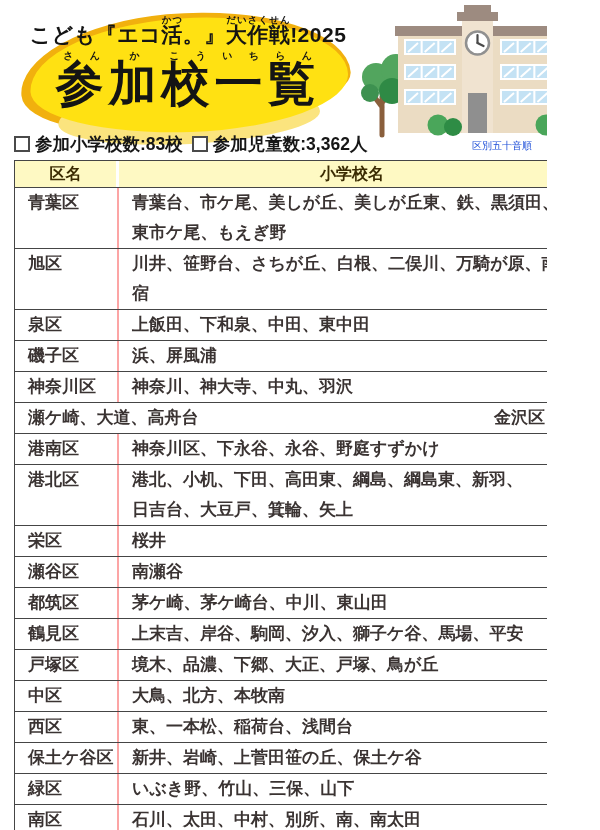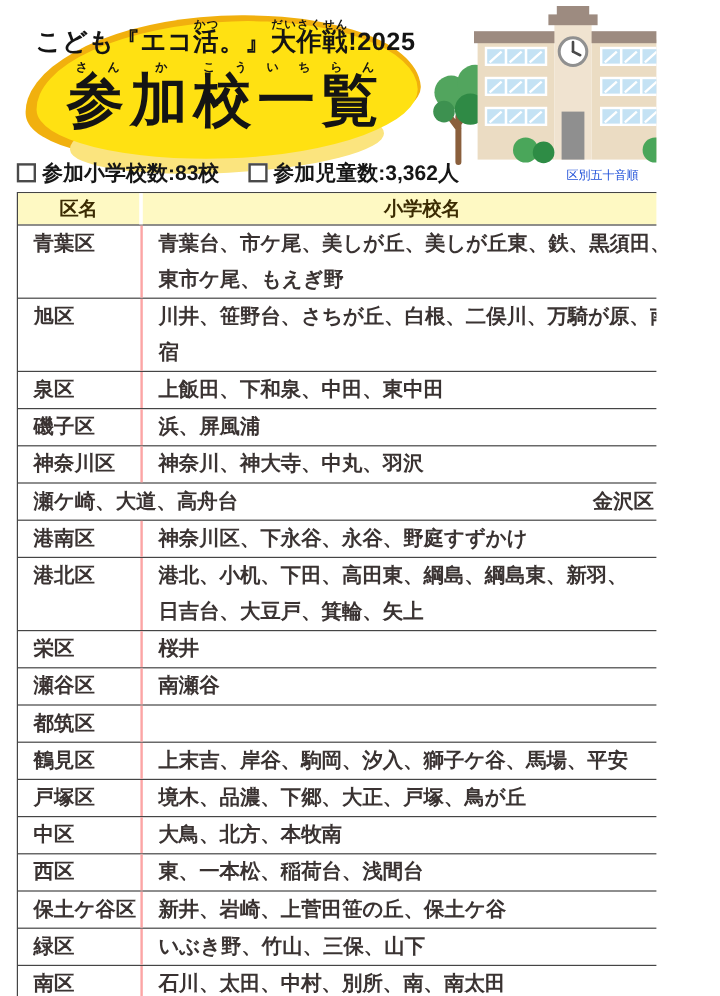--- a/index.html
+++ b/index.html
@@ -16,21 +16,21 @@
                  border-radius:52% 48% 50% 50% / 60% 54% 46% 40%; transform:rotate(-2deg); }
 
   .title-line1 { position:absolute; left:26px; top:15px; width:324px; text-align:center;
                  font-size:21px; font-weight:900; color:#141414; line-height:1.1; letter-spacing:0.5px; z-index:3; }
   .title-line1 rt { font-size:9.5px; font-weight:800; letter-spacing:0; }
   .title-line2 { position:absolute; left:27px; top:51px; width:322px; text-align:center;
                  font-size:48px; font-weight:900; color:#141414; line-height:1.05; letter-spacing:5px; z-index:3; }
   .title-line2 rt { font-size:10px; font-weight:700; letter-spacing:1px; }
 
   
-  .stats { position:absolute; left:14px; top:132px; display:flex; gap:24px; z-index:5; }
+  .stats { position:absolute; left:14px; top:132px; display:flex; gap:9px; z-index:5; }
   .stat-item { display:flex; align-items:center; font-size:17.5px; font-weight:800; color:#161616; }
   .sq { width:12px; height:12px; border:2px solid #4a4a4a; background:#fff; display:inline-block; margin-right:5px; }
   .sort-note { position:absolute; right:15px; top:139px; font-size:10px; font-weight:500; color:#1d4ed8; z-index:5; }
 
   
   .school { position:absolute; left:360px; top:5px; width:235px; height:135px; z-index:2; }
 
   
   .table { position:absolute; left:14px; top:160px; width:572px; border:1.5px solid #454545;
            box-sizing:border-box; background:#fff; }
@@ -160,20 +160,21 @@
         <div class="tr">
           <div class="td td-ward">栄区</div>
           <div class="td td-schools">桜井</div>
         </div>
         <div class="tr">
           <div class="td td-ward">瀬谷区</div>
           <div class="td td-schools">南瀬谷</div>
         </div>
         <div class="tr">
           <div class="td td-ward">都筑区</div>
+          <div class="td td-schools">茅ケ崎、茅ケ崎台、中川、東山田</div>
         </div>
         <div class="tr">
           <div class="td td-ward">鶴見区</div>
           <div class="td td-schools">上末吉、岸谷、駒岡、汐入、獅子ケ谷、馬場、平安</div>
         </div>
         <div class="tr">
           <div class="td td-ward">戸塚区</div>
           <div class="td td-schools">境木、品濃、下郷、大正、戸塚、鳥が丘</div>
         </div>
         <div class="tr">

